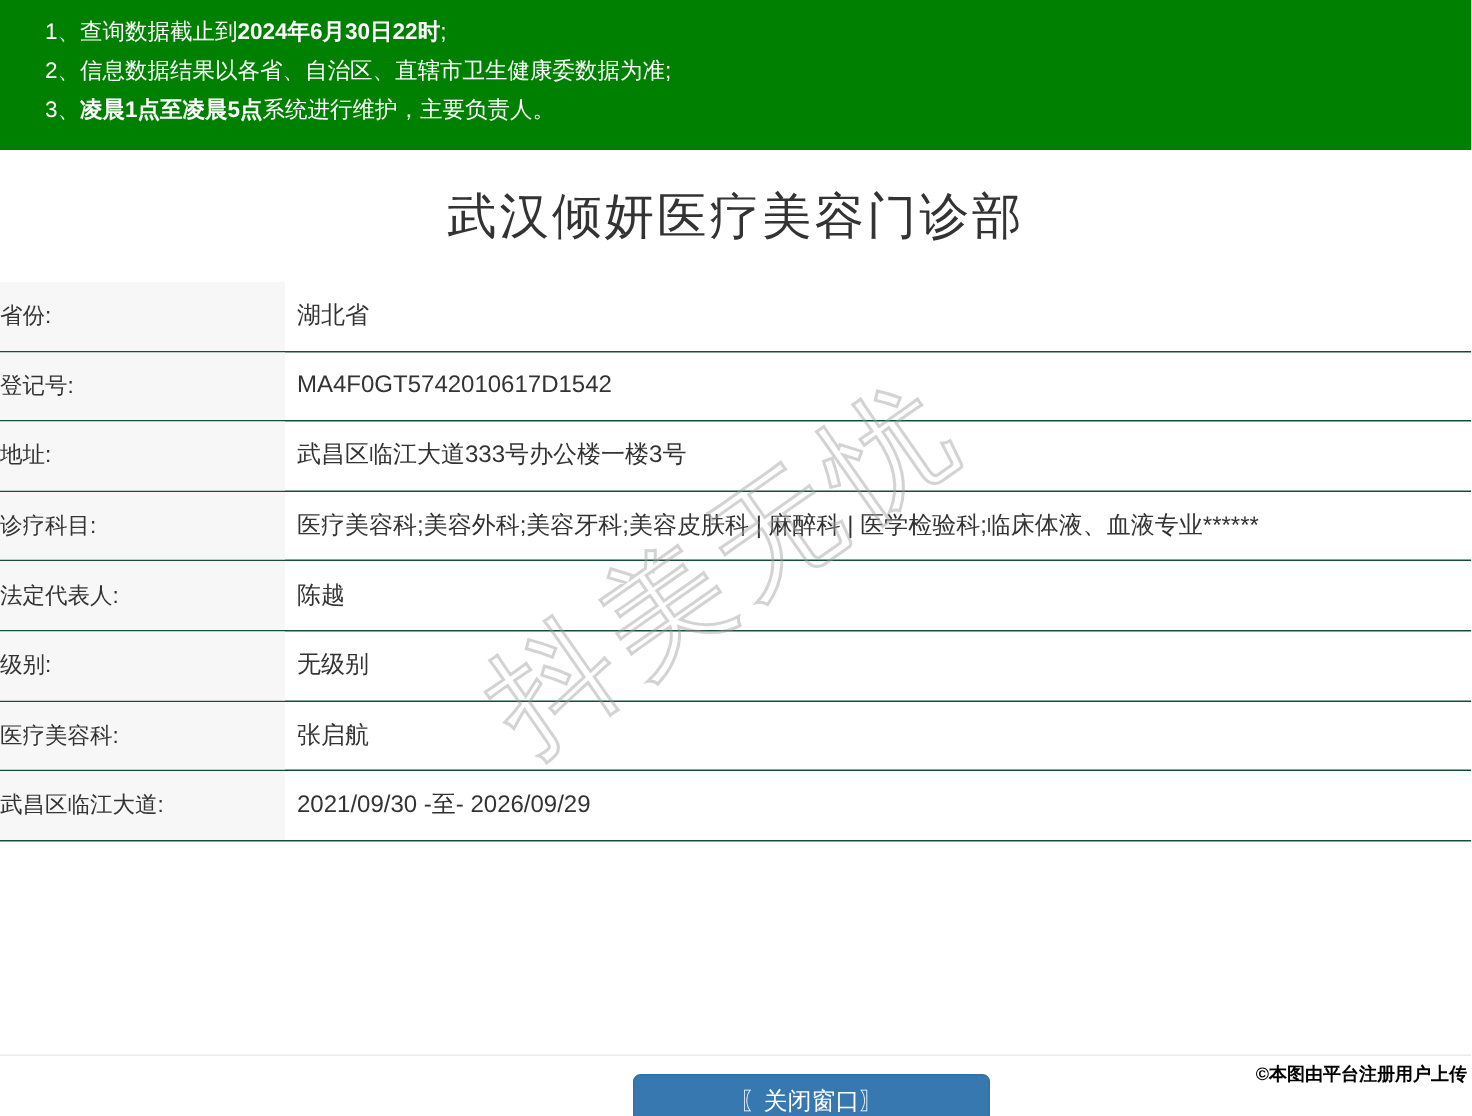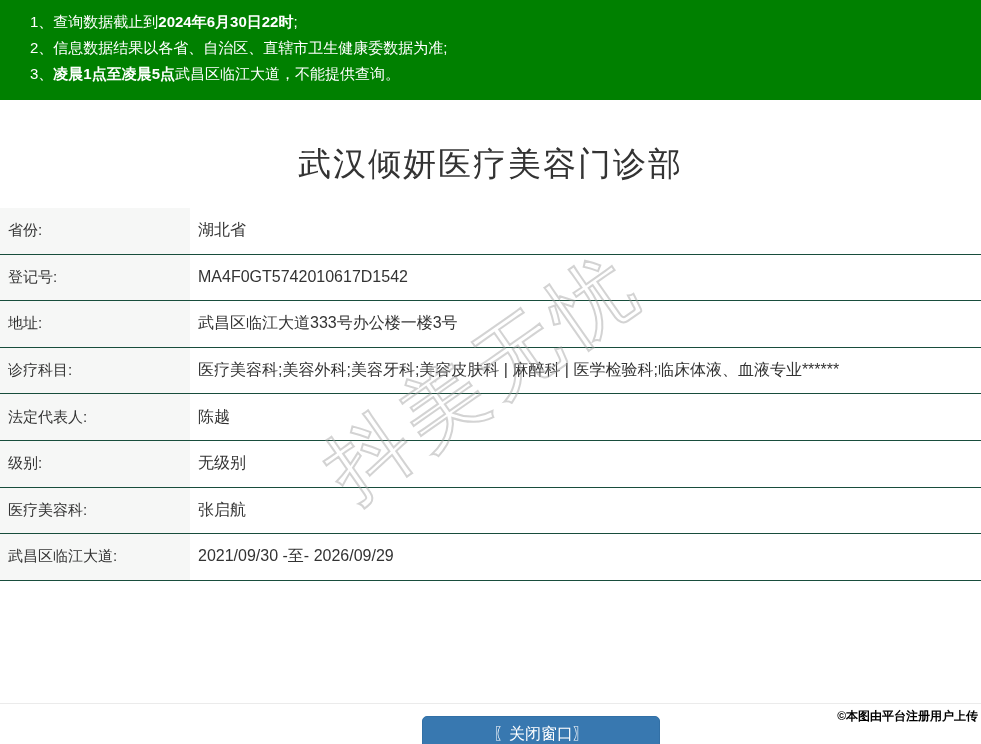--- a/index.html
+++ b/index.html
@@ -27,21 +27,20 @@
     white-space: nowrap;
   }
   .notice-line b { font-weight: 700; }
 
   
   .title-wrap {
     height: 88px;
     display: flex;
     align-items: center;
     justify-content: center;
-    margin-top: 20px;
   }
   .page-title {
     font-size: 33px;
     font-weight: 400;
     color: #333333;
     letter-spacing: 2px;
   }
 
   
   .info-table { width: 100%; }
@@ -52,21 +51,21 @@
     align-items: stretch;
   }
   .info-label {
     width: 190px;
     flex: 0 0 190px;
     background: #f6f7f6;
     color: #333333;
     font-size: 15px;
     display: flex;
     align-items: center;
-    padding-left: 8px;
+    padding-left: 0;
     text-align: right;
   }
   .info-value {
     flex: 1;
     color: #333333;
     font-size: 16px;
     display: flex;
     align-items: center;
     padding-left: 8px;
     white-space: nowrap;
@@ -132,21 +131,21 @@
   }
 </style>
 </head>
 <body>
 
 <div class="page">
 
   <div class="notice">
     <div class="notice-line"><span>1、</span><span>查询数据截止到</span><b>2024年6月30日22时</b><span>;</span></div>
     <div class="notice-line"><span>2、</span><span>信息数据结果以各省、自治区、直辖市卫生健康委数据为准;</span><b></b><span></span></div>
-    <div class="notice-line"><span>3、</span><span></span><b>凌晨1点至凌晨5点</b><span>武昌区临江大道，不能提供查询。</span></div>
+    <div class="notice-line"><span>3、</span><span></span><b>凌晨1点至凌晨5点</b><span>系统进行维护，主要负责人。</span></div>
   </div>
 
   <div class="title-wrap">
     <div class="page-title">武汉倾妍医疗美容门诊部</div>
   </div>
 
   <div class="info-table">
     <div class="info-row">
       <div class="info-label">省份:</div>
       <div class="info-value">湖北省</div>

